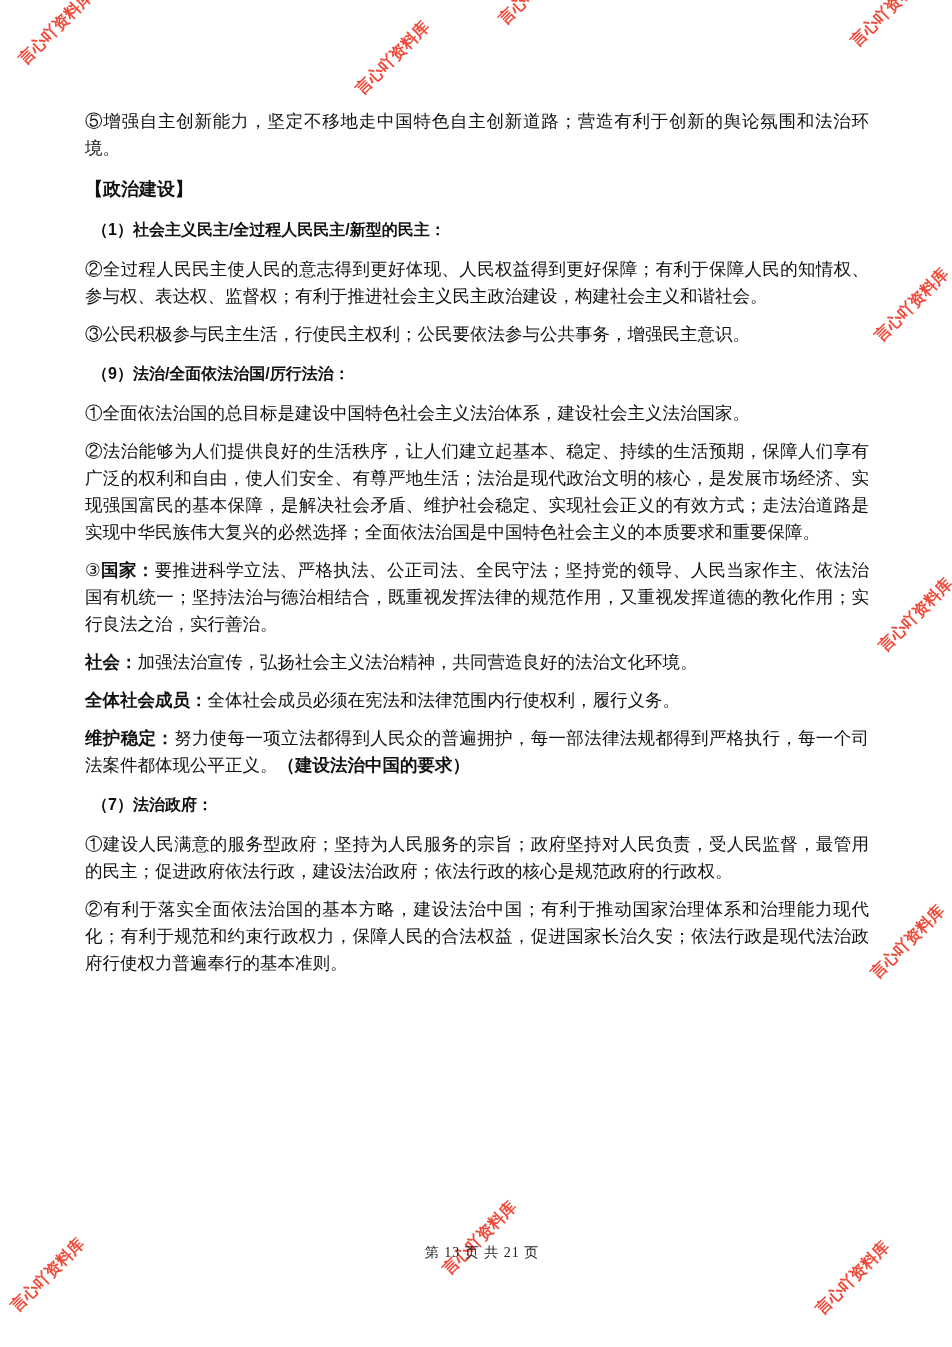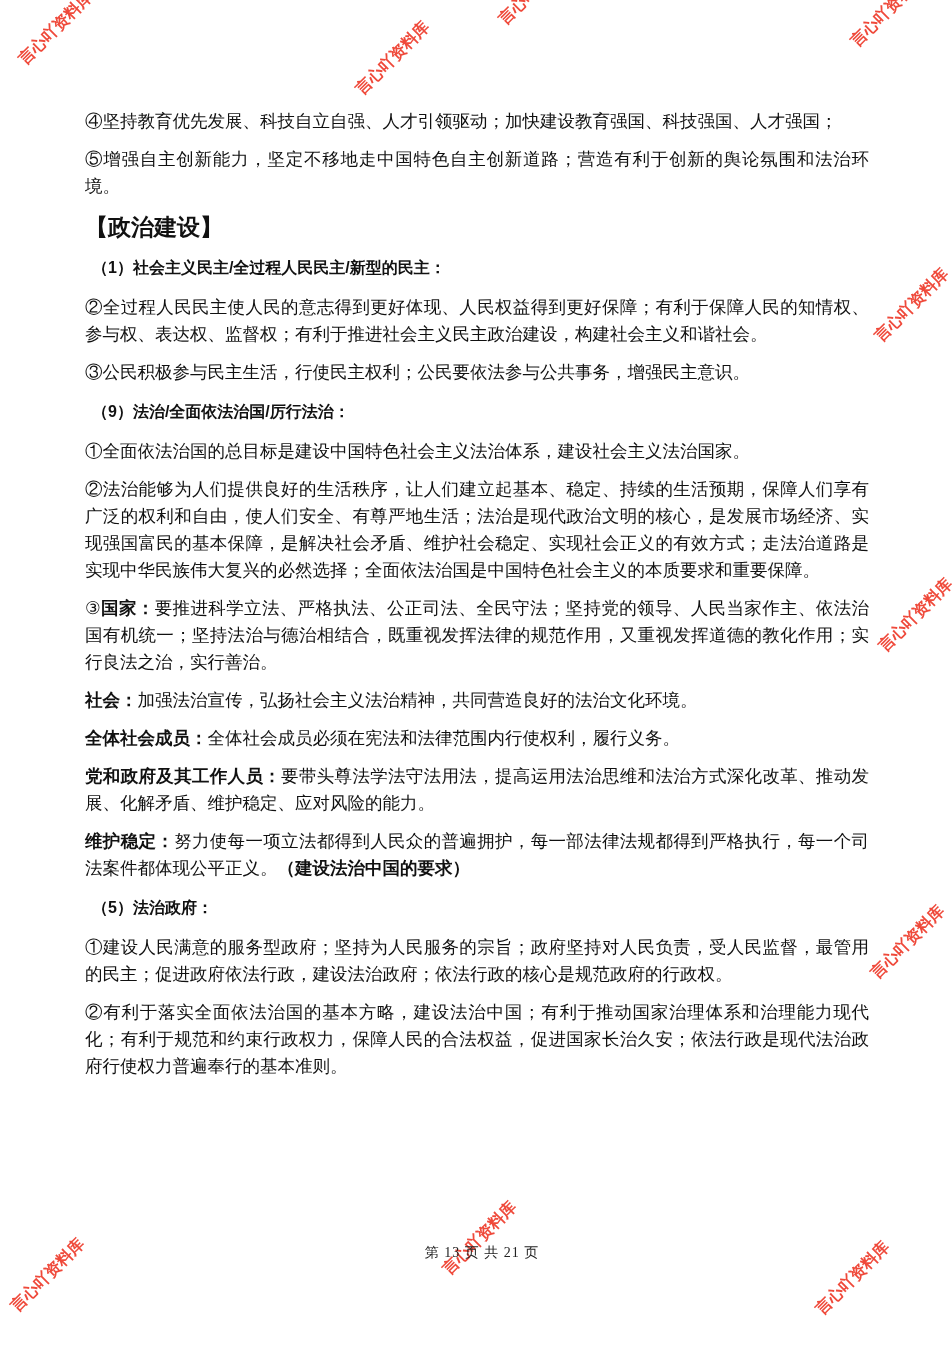--- a/index.html
+++ b/index.html
@@ -16,21 +16,21 @@
     left:85px;top:108px;
     width:784px;
     font-size:17.5px;
     line-height:27px;
     text-align:justify;
   }
   .doc-body p{margin:0 0 11px 0;}
   .doc-body p.h1{
     font-family:"Liberation Sans", sans-serif;
     font-weight:700;
-    font-size:23px;
+    font-size:18px;
     margin:14px 0 13px 0;
     text-align:left;
   }
   .doc-body p.h2{
     font-family:"Liberation Sans", sans-serif;
     font-weight:700;
     font-size:16px;
     margin:12px 0 13px 0;
     padding-left:7px;
     text-align:left;
@@ -70,34 +70,32 @@
   <div class="wm" style="left: 488px; top: -22px; color: rgb(238, 58, 42);">言心吖资料库</div>
   <div class="wm" style="left: 840px; top: 0px; color: rgb(238, 58, 42);">言心吖资料库</div>
   <div class="wm" style="left: 864px; top: 295px; color: rgb(238, 58, 42);">言心吖资料库</div>
   <div class="wm" style="left: 868px; top: 605px; color: rgb(238, 58, 42);">言心吖资料库</div>
   <div class="wm" style="left: 860px; top: 932px; color: rgb(238, 58, 42);">言心吖资料库</div>
   <div class="wm" style="left: 0px; top: 1265px; color: rgb(238, 58, 42);">言心吖资料库</div>
   <div class="wm" style="left: 432px; top: 1228px; color: rgb(238, 58, 42);">言心吖资料库</div>
   <div class="wm" style="left: 805px; top: 1268px; color: rgb(238, 58, 42);">言心吖资料库</div>
 
   <div class="doc-body" id="doc-body">
-      <p class="p"><span>④坚持教育优先发展、科技自立自强、人才引领驱动；加快建设教育强国、科技强国、人才强国；</span></p>
       <p class="p"><span>⑤增强自主创新能力，坚定不移地走中国特色自主创新道路；营造有利于创新的舆论氛围和法治环境。</span></p>
       <p class="h1"><span class="bold">【政治建设】</span></p>
       <p class="h2"><span class="bold">（1）社会主义民主/全过程人民民主/新型的民主：</span></p>
       <p class="p"><span>②全过程人民民主使人民的意志得到更好体现、人民权益得到更好保障；有利于保障人民的知情权、参与权、表达权、监督权；有利于推进社会主义民主政治建设，构建社会主义和谐社会。</span></p>
       <p class="p"><span>③公民积极参与民主生活，行使民主权利；公民要依法参与公共事务，增强民主意识。</span></p>
       <p class="h2"><span class="bold">（9）法治/全面依法治国/厉行法治：</span></p>
       <p class="p"><span>①全面依法治国的总目标是建设中国特色社会主义法治体系，建设社会主义法治国家。</span></p>
       <p class="p"><span>②法治能够为人们提供良好的生活秩序，让人们建立起基本、稳定、持续的生活预期，保障人们享有广泛的权利和自由，使人们安全、有尊严地生活；法治是现代政治文明的核心，是发展市场经济、实现强国富民的基本保障，是解决社会矛盾、维护社会稳定、实现社会正义的有效方式；走法治道路是实现中华民族伟大复兴的必然选择；全面依法治国是中国特色社会主义的本质要求和重要保障。</span></p>
       <p class="p"><span>③</span><span class="bold">国家：</span><span>要推进科学立法、严格执法、公正司法、全民守法；坚持党的领导、人民当家作主、依法治国有机统一；坚持法治与德治相结合，既重视发挥法律的规范作用，又重视发挥道德的教化作用；实行良法之治，实行善治。</span></p>
       <p class="p"><span class="bold">社会：</span><span>加强法治宣传，弘扬社会主义法治精神，共同营造良好的法治文化环境。</span></p>
       <p class="p"><span class="bold">全体社会成员：</span><span>全体社会成员必须在宪法和法律范围内行使权利，履行义务。</span></p>
-      <p class="p"><span class="bold">党和政府及其工作人员：</span><span>要带头尊法学法守法用法，提高运用法治思维和法治方式深化改革、推动发展、化解矛盾、维护稳定、应对风险的能力。</span></p>
       <p class="p"><span class="bold">维护稳定：</span><span>努力使每一项立法都得到人民众的普遍拥护，每一部法律法规都得到严格执行，每一个司法案件都体现公平正义。</span><span class="bold">（建设法治中国的要求）</span></p>
-      <p class="h2"><span class="bold">（5）法治政府：</span></p>
+      <p class="h2"><span class="bold">（7）法治政府：</span></p>
       <p class="p"><span>①建设人民满意的服务型政府；坚持为人民服务的宗旨；政府坚持对人民负责，受人民监督，最管用的民主；促进政府依法行政，建设法治政府；依法行政的核心是规范政府的行政权。</span></p>
       <p class="p"><span>②有利于落实全面依法治国的基本方略，建设法治中国；有利于推动国家治理体系和治理能力现代化；有利于规范和约束行政权力，保障人民的合法权益，促进国家长治久安；依法行政是现代法治政府行使权力普遍奉行的基本准则。</span></p>
     </div>
 
   <div class="footer">第 13 页 共 21 页</div>
 
 </div>
 
 </body></html>

